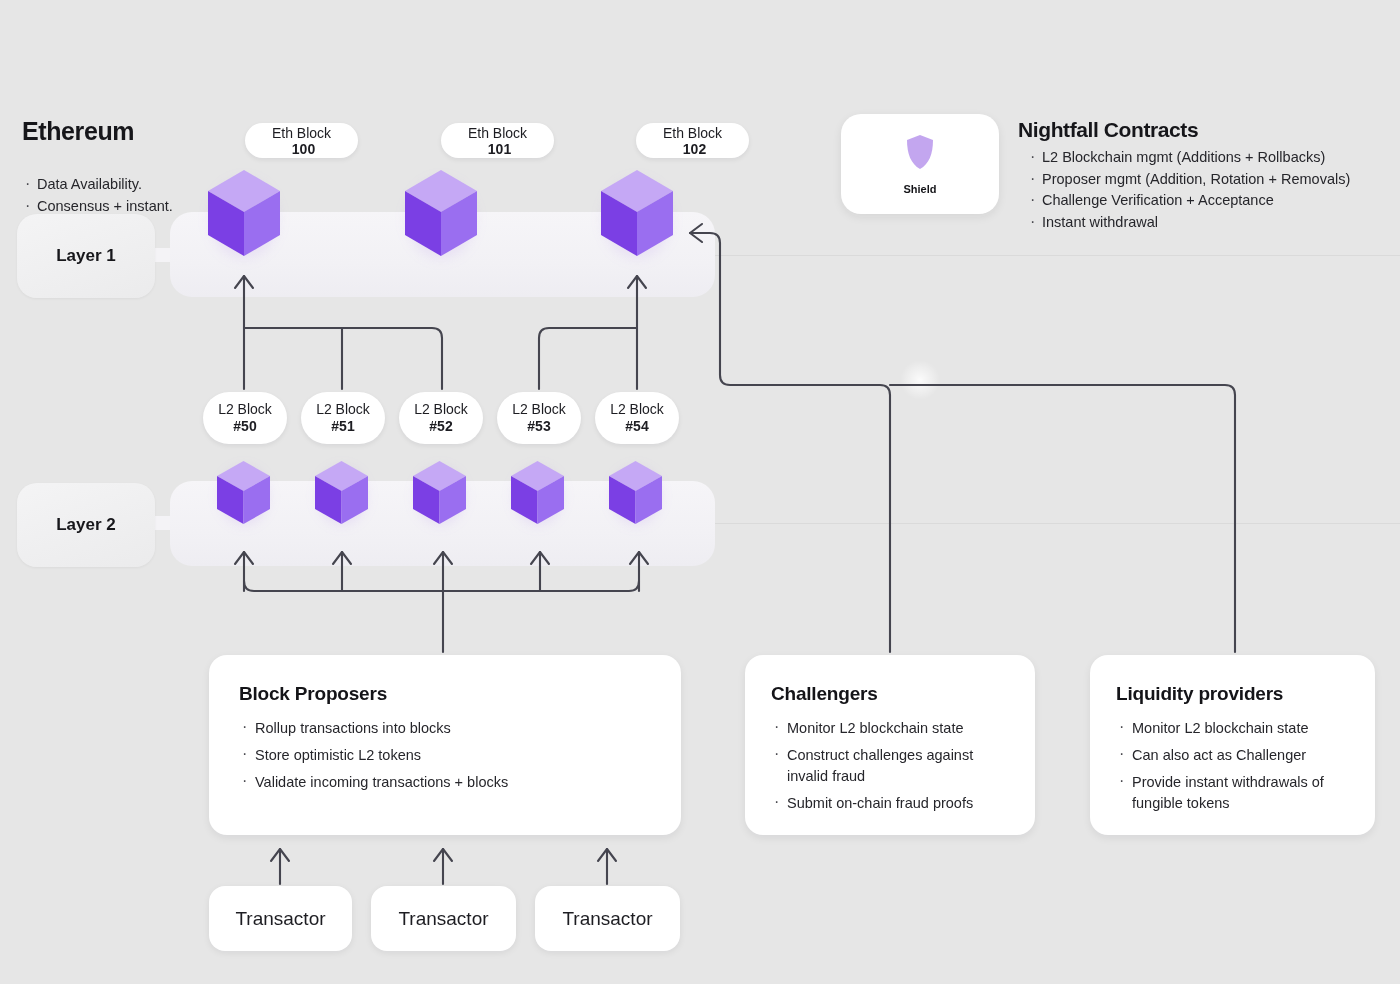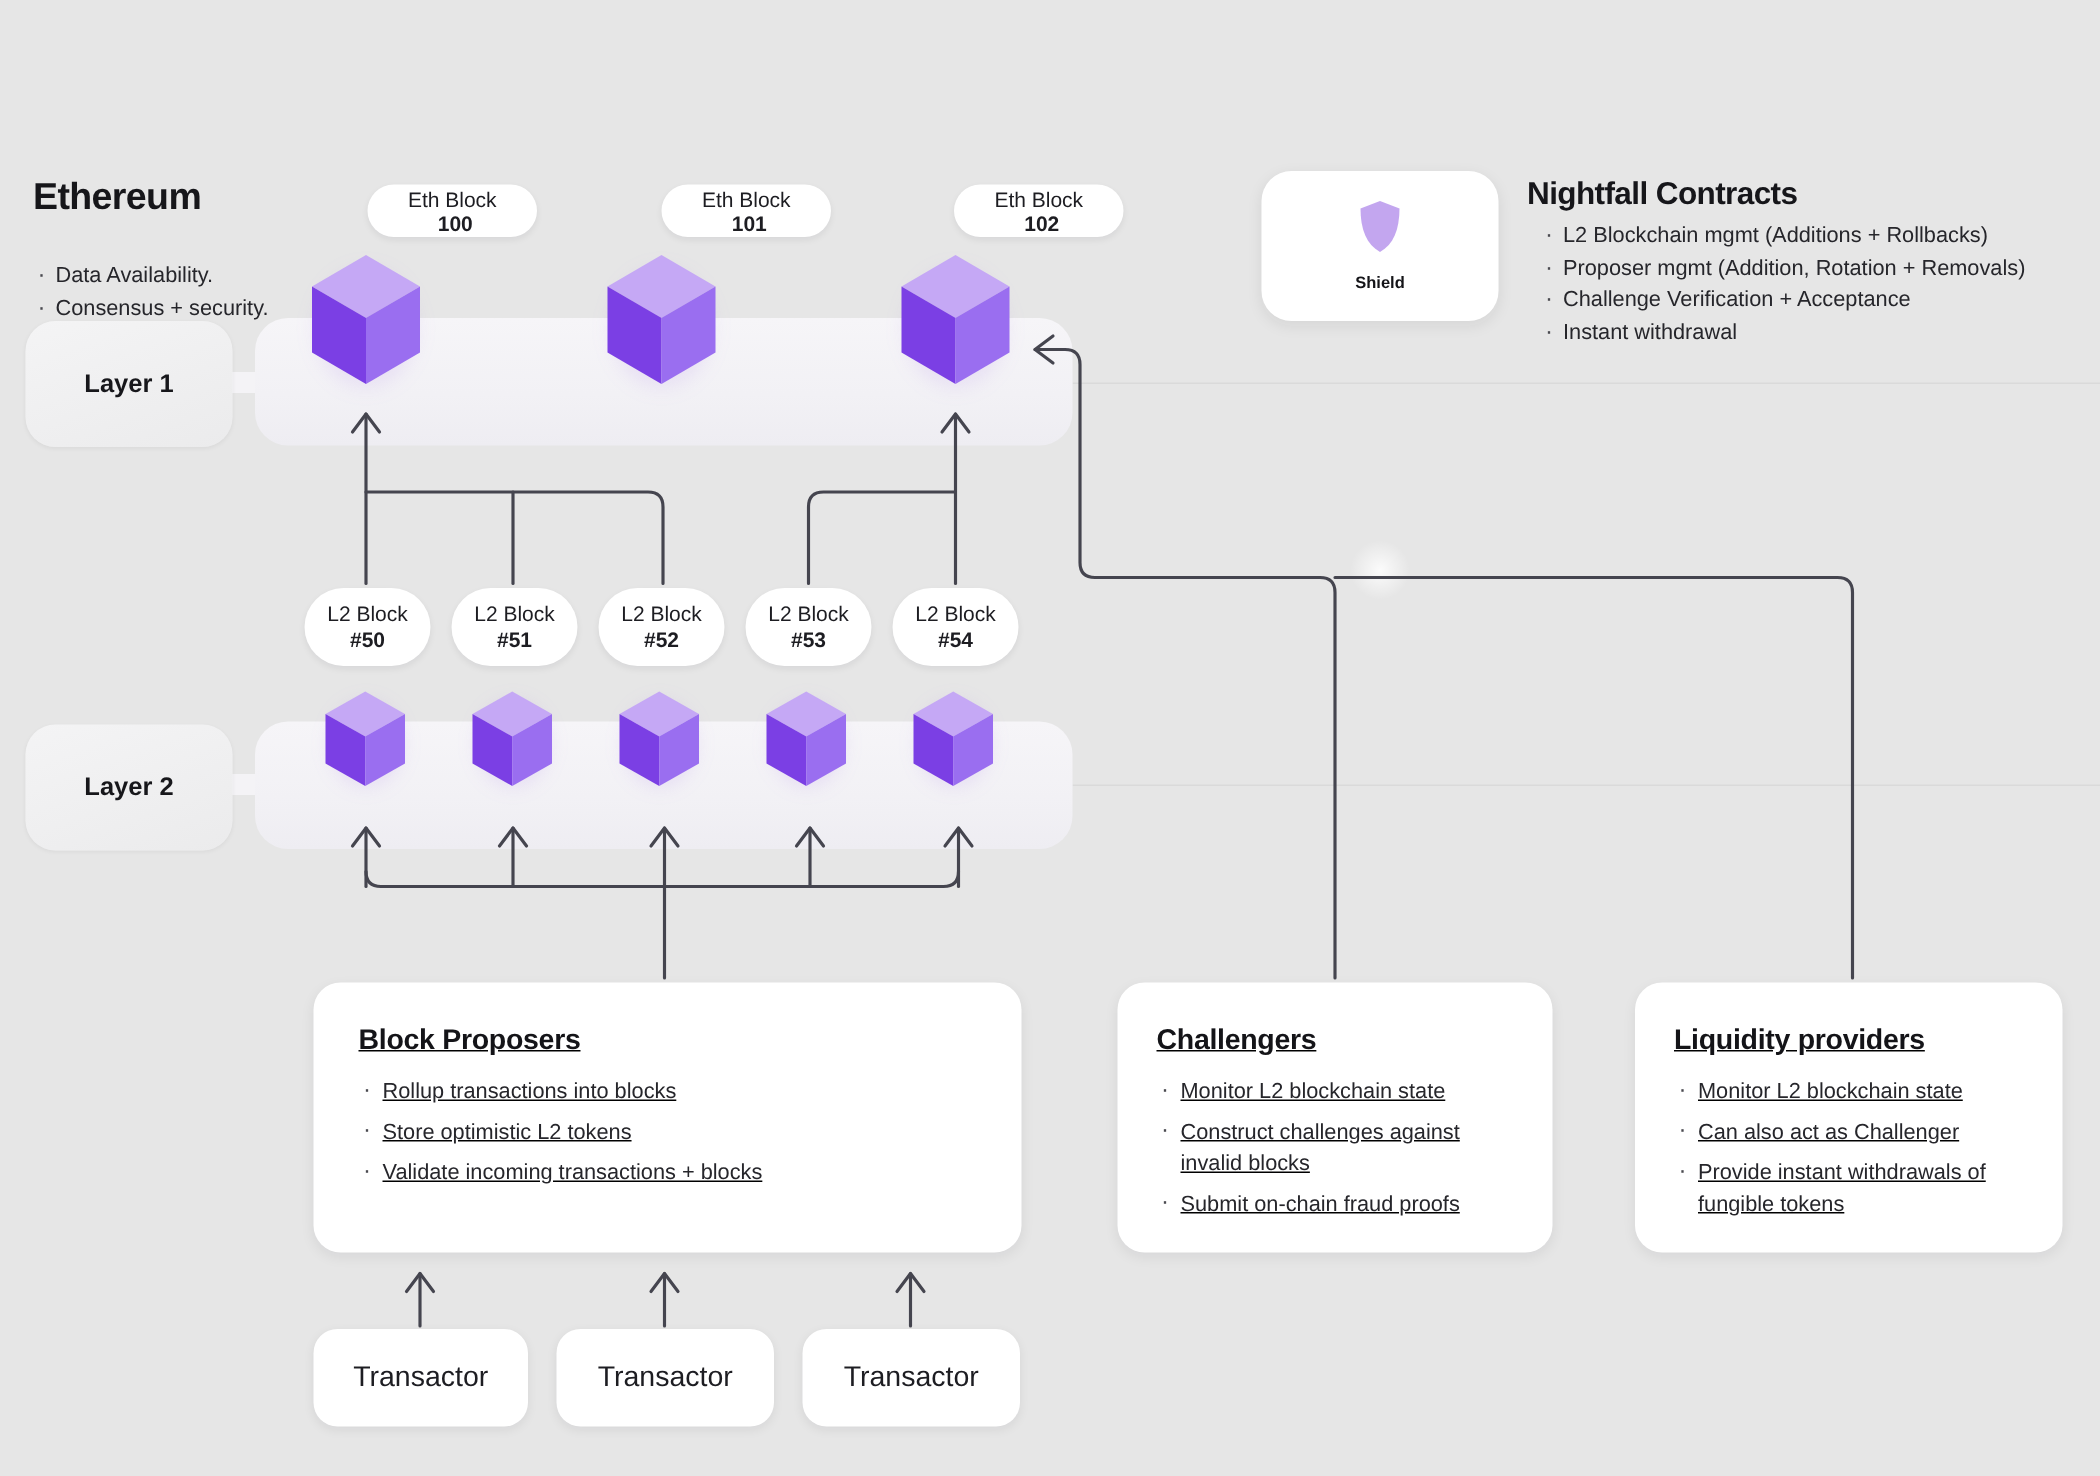--- a/index.html
+++ b/index.html
@@ -83,21 +83,20 @@
     filter: blur(6px);
   }
   .cube svg { position: relative; display: block; }
 
   
   .card {
     position: absolute;
     background: #fff;
     border-radius: 18px;
     box-shadow: 0 3px 9px rgba(20,20,30,.07);
-    text-decoration: underline;
   }
   .card-title {
     font-size: 19px; font-weight: 700; color: #141418;
     letter-spacing: -0.2px;
   }
   .card ul { margin-top: 13px; }
   .card li {
     list-style: none; position: relative;
     padding-left: 16px;
     font-size: 14.5px; color: #26262b; line-height: 21px;
@@ -140,21 +139,21 @@
 
 <div id="stage">
 
   <div class="rail" style="left:715px; top:255px; width:685px;"></div>
   <div class="rail" style="left:715px; top:523px; width:685px;"></div>
   <div class="watermark"></div>
 
   <div class="sec-title" style="left:22px; top:117px;">Ethereum</div>
   <ul class="sec-list" style="left:22px; top:150px;margin-top:24px;">
     <li>Data Availability.</li>
-    <li>Consensus + security.</li>
+    <li>Consensus + instant.</li>
   </ul>
 
   <div class="shield-card" style="left:841px; top:114px; width:158px; height:100px;">
     <span>
       <svg width="30" height="36" viewBox="0 0 30 36" aria-hidden="true">
         <path d="M15 1 L28 6 C28 20 24 30 15 35 C6 30 2 20 2 6 Z" fill="#c3a6ef"></path>
       </svg>
     </span>
     <span class="shield-label">Shield</span>
   </div>
@@ -317,21 +316,21 @@
       <li>Rollup transactions into blocks</li>
       <li>Store optimistic L2 tokens</li>
       <li>Validate incoming transactions + blocks</li>
     </ul>
   </div>
 
   <div class="card" style="left:745px; top:655px; width:290px; height:180px; padding:28px 26px;">
     <div class="card-title">Challengers</div>
     <ul>
       <li>Monitor L2 blockchain state</li>
-      <li>Construct challenges against invalid blocks</li>
+      <li>Construct challenges against invalid fraud</li>
       <li>Submit on-chain fraud proofs</li>
     </ul>
   </div>
 
   <div class="card" style="left:1090px; top:655px; width:285px; height:180px; padding:28px 26px;">
     <div class="card-title">Liquidity providers</div>
     <ul>
       <li>Monitor L2 blockchain state</li>
       <li>Can also act as Challenger</li>
       <li>Provide instant withdrawals of fungible tokens</li>

